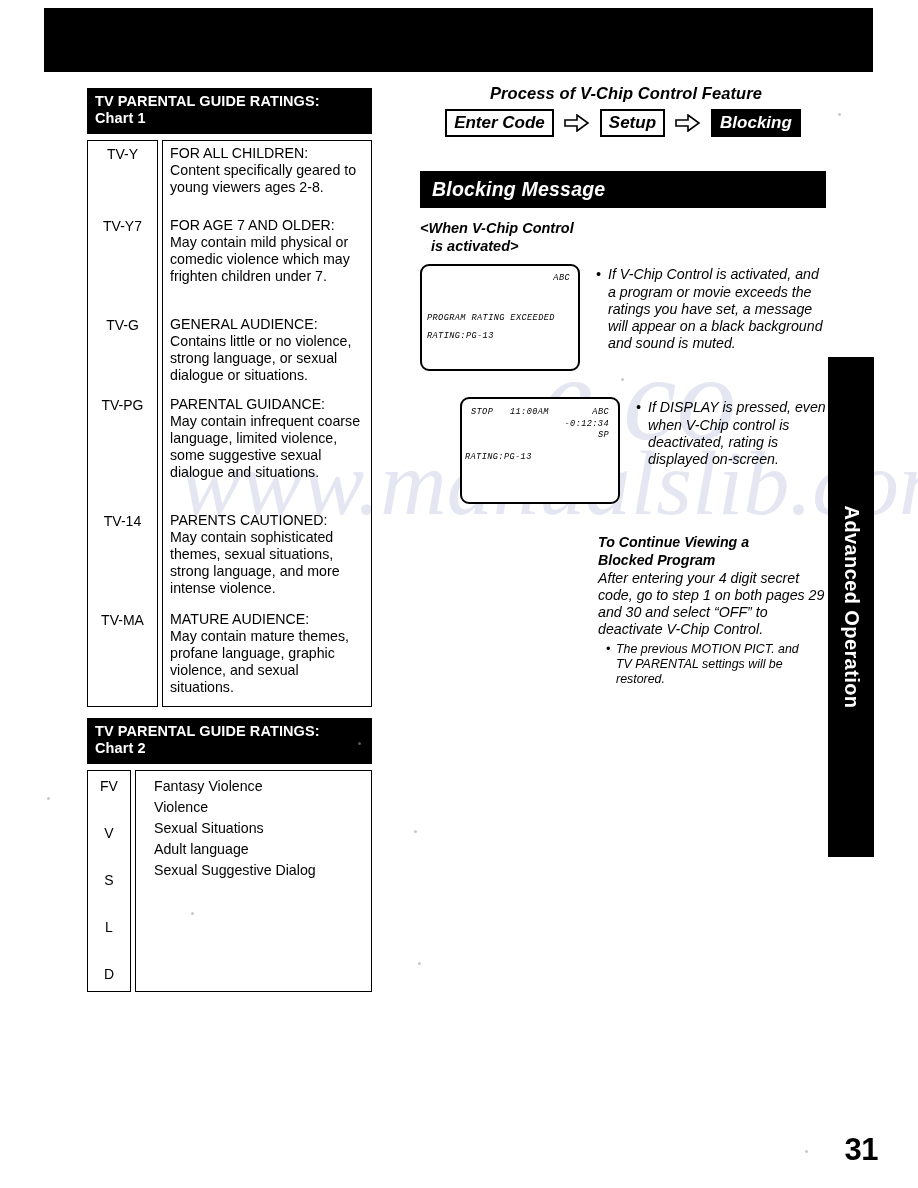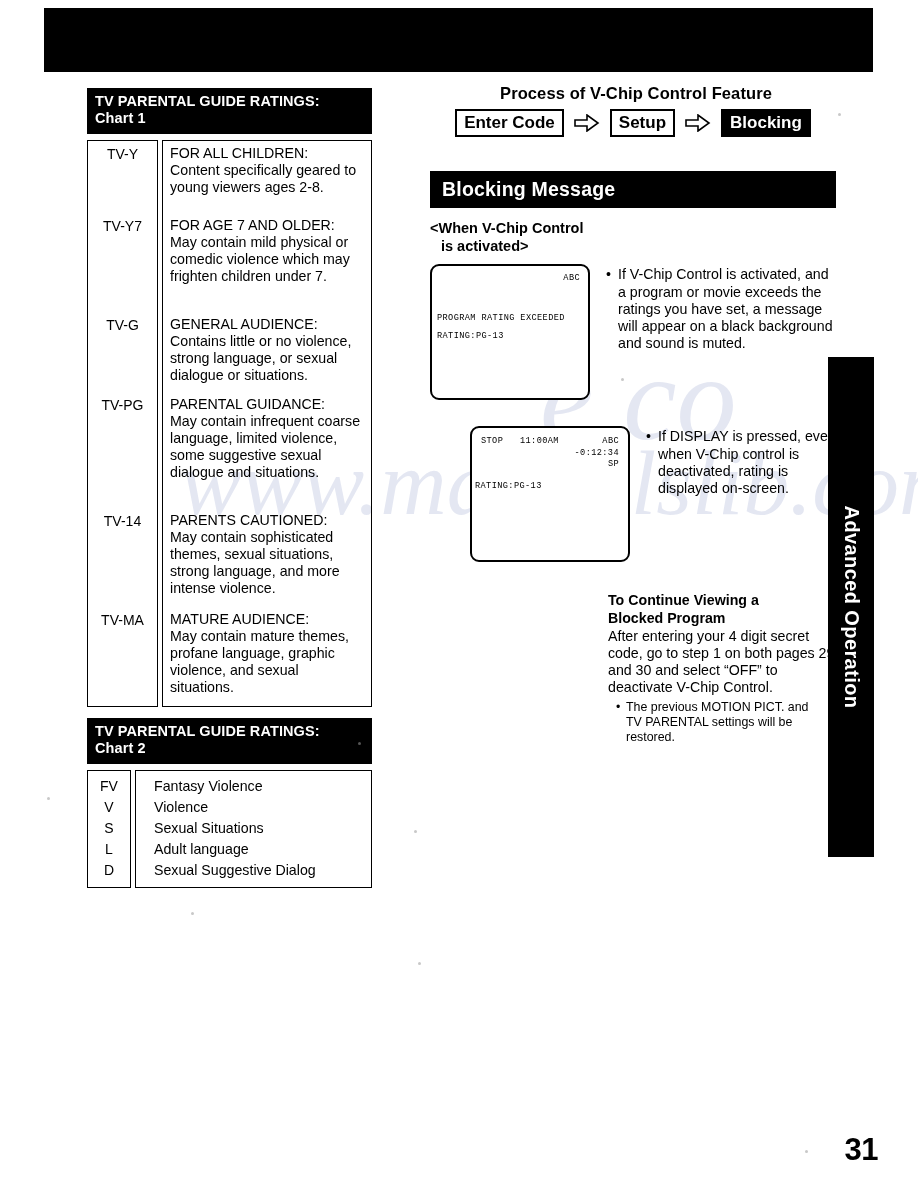--- a/index.html
+++ b/index.html
@@ -137,20 +137,21 @@
     align-items: stretch;
     width: 285px;
   }
   .c2-col-code {
     width: 44px;
     border: 1.6px solid #000;
     box-sizing: border-box;
     display: flex;
     flex-direction: column;
     padding: 5px 0 6px 0;
+    gap: 26px;
   }
   .c2-col-desc {
     flex: 1;
     margin-left: 4px;
     border: 1.6px solid #000;
     box-sizing: border-box;
     display: flex;
     flex-direction: column;
     padding: 5px 0 6px 8px;
   }
@@ -163,23 +164,24 @@
   .c2-desc-cell {
     height: 21px;
     line-height: 21px;
     padding-left: 10px;
     font-size: 14.2px;
   }
 
   
   #right-col {
     position: absolute;
-    left: 430px;
+    left: 420px;
     top: 84px;
     width: 406px;
+    font-style: italic;
   }
 
   .process-title {
     text-align: center;
     font-size: 16.5px;
     font-weight: bold;
     letter-spacing: 0.1px;
     margin-left: 6px;
   }
 
@@ -233,21 +235,21 @@
     padding-left: 11px;
   }
 
   .screen-row {
     margin-top: 9px;
     display: flex;
     align-items: flex-start;
   }
   .tv-screen {
     width: 160px;
-    height: 136px;
+    height: 107px;
     border: 2px solid #000;
     border-radius: 9px;
     box-sizing: border-box;
     position: relative;
     font-family: "Liberation Mono", monospace;
     font-size: 8.6px;
     letter-spacing: 0.4px;
     background: #fff;
     flex: 0 0 auto;
   }

